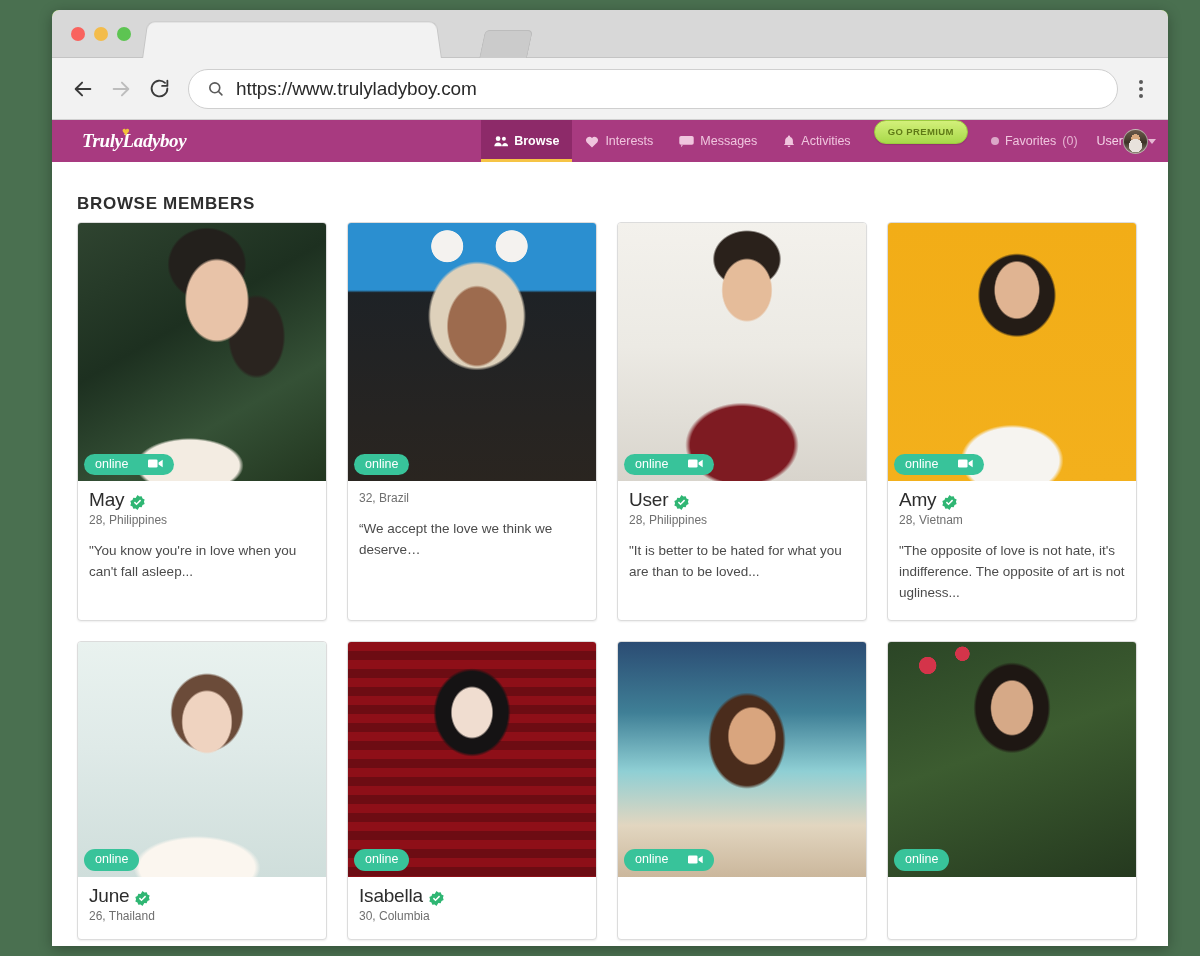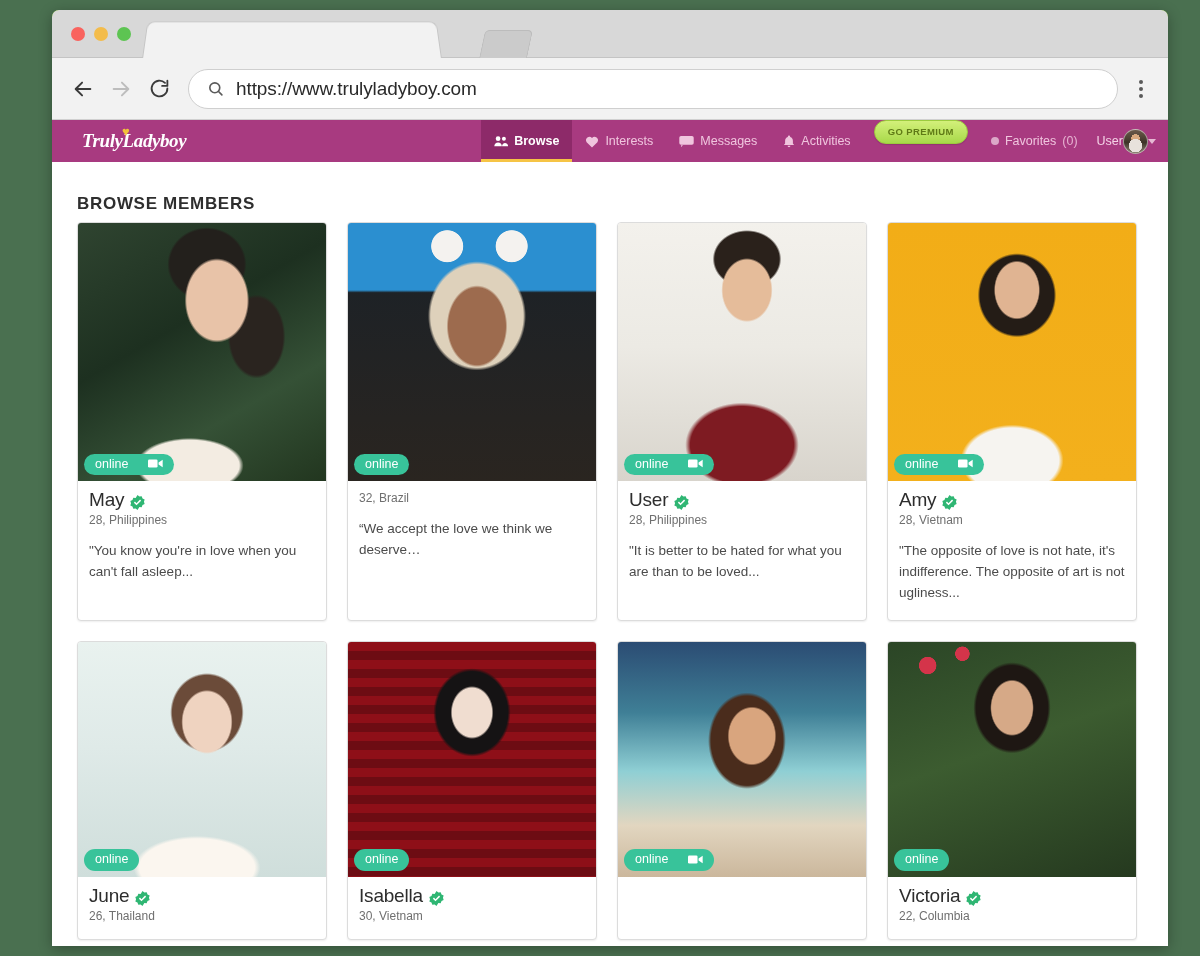--- a/index.html
+++ b/index.html
@@ -619,21 +619,21 @@
           <div class="card-body">
             <div class="card-name-row">
               <span class="card-name">Isabella</span>
               <span class="verified">
                 <svg viewBox="0 0 24 24" width="17" height="17">
                   <path fill="#2fb673" d="M12 1.4l2.6 2.1 3.3-.4 1.2 3.1 3 1.5-1 3.2 1 3.2-3 1.5-1.2 3.1-3.3-.4L12 22.6l-2.6-2.1-3.3.4-1.2-3.1-3-1.5 1-3.2-1-3.2 3-1.5 1.2-3.1 3.3.4z"></path>
                   <path fill="#ffffff" d="M10.6 15.9 6.9 12.2l1.5-1.5 2.2 2.2 5-5 1.5 1.5z"></path>
                 </svg>
               </span>
             </div>
-            <div class="card-meta">30, Vietnam</div>
+            <div class="card-meta">30, Columbia</div>
           </div>
         </div>
         <div class="card">
           <div class="card-photo ph-jasmine short">
             <div class="badge-online">
               <span>online</span>
               <span class="cam-ico">
                 <svg width="15" height="11" viewBox="0 0 22 15" fill="#ffffff">
                   <rect x="0" y="1.5" width="14" height="12" rx="2"></rect>
                   <path d="M15.5 6 21.5 2v11l-6-4z"></path>
@@ -641,29 +641,17 @@
               </span>
             </div>
           </div>
         </div>
         <div class="card">
           <div class="card-photo ph-victoria short">
             <div class="badge-online">
               <span>online</span>
             </div>
           </div>
-          <div class="card-body">
-            <div class="card-name-row">
-              <span class="card-name">Victoria</span>
-              <span class="verified">
-                <svg viewBox="0 0 24 24" width="17" height="17">
-                  <path fill="#2fb673" d="M12 1.4l2.6 2.1 3.3-.4 1.2 3.1 3 1.5-1 3.2 1 3.2-3 1.5-1.2 3.1-3.3-.4L12 22.6l-2.6-2.1-3.3.4-1.2-3.1-3-1.5 1-3.2-1-3.2 3-1.5 1.2-3.1 3.3.4z"></path>
-                  <path fill="#ffffff" d="M10.6 15.9 6.9 12.2l1.5-1.5 2.2 2.2 5-5 1.5 1.5z"></path>
-                </svg>
-              </span>
-            </div>
-            <div class="card-meta">22, Columbia</div>
-          </div>
         </div>
       </div>
   </div>
 
 </div>
 
 </body></html>

